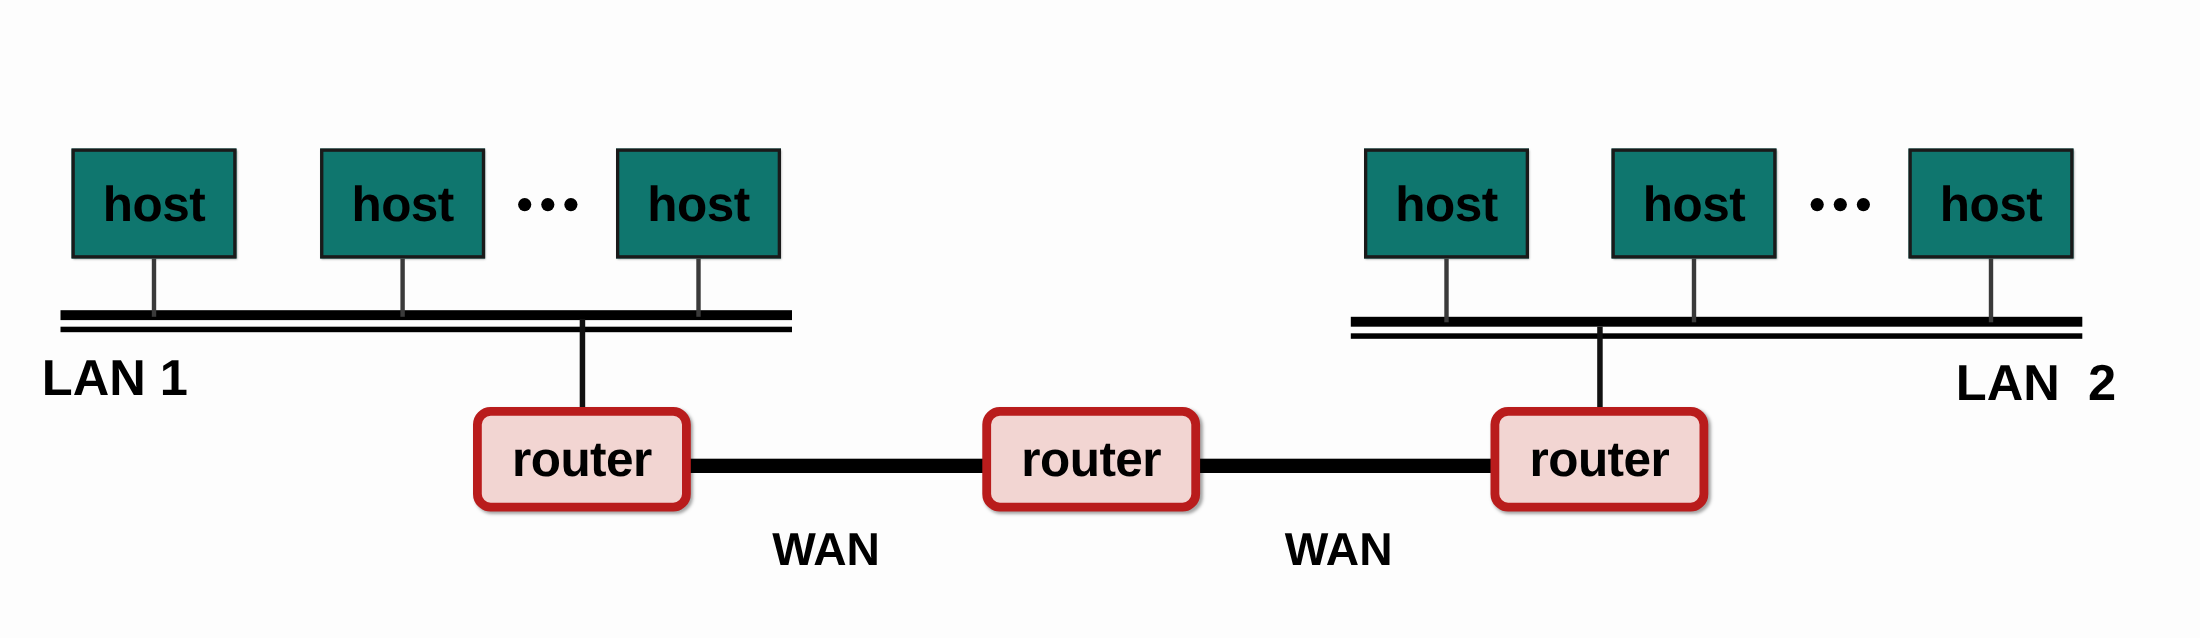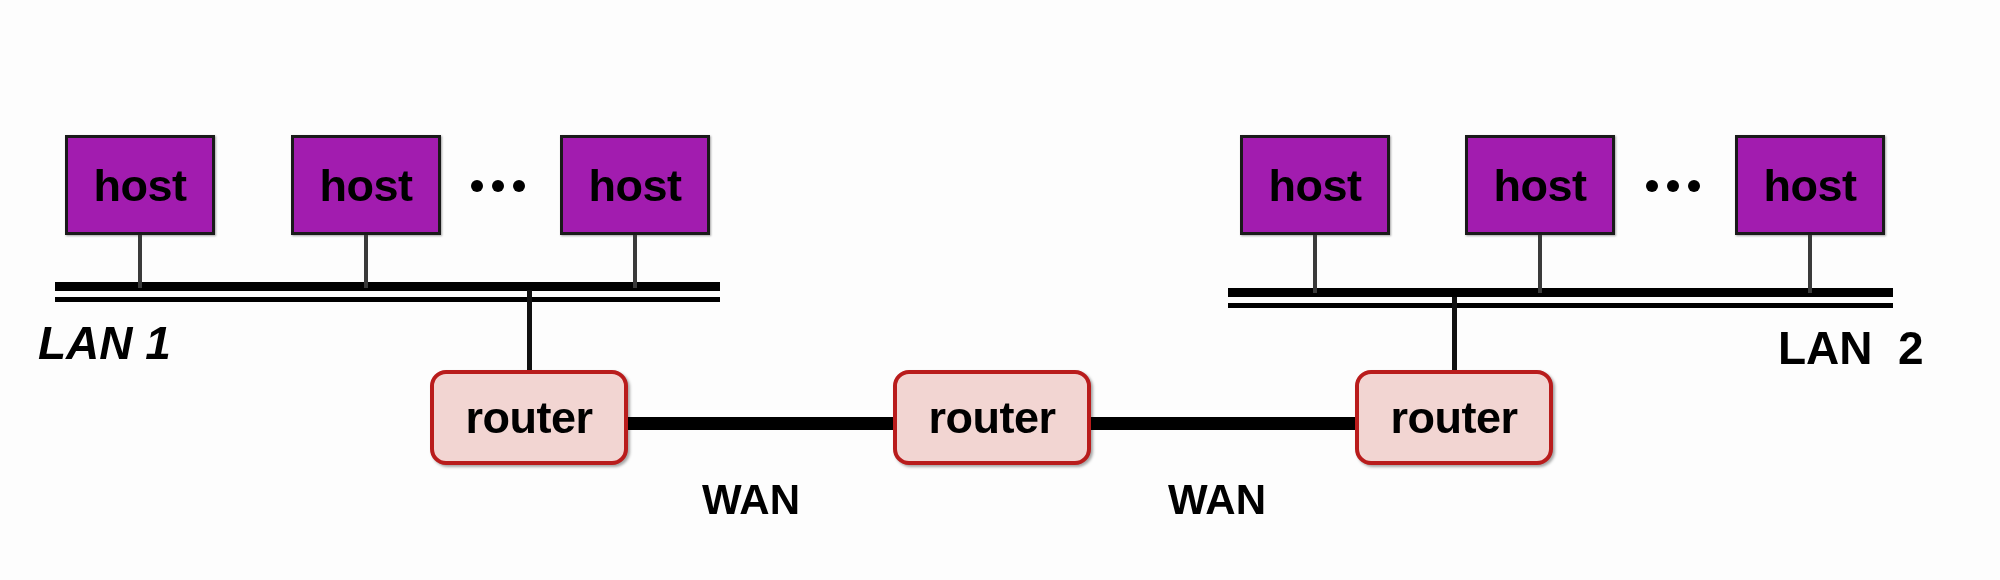--- a/index.html
+++ b/index.html
@@ -15,41 +15,41 @@
     width: 2000px;
     height: 580px;
     background: #fdfdfd;
     overflow: hidden;
   }
 
   
   .host-box {
     position: absolute;
     box-sizing: border-box;
-    background: #a21caf;
+    background: #0f766e;
     border: 3px solid #1a1a1a;
     display: flex;
     align-items: center;
     justify-content: center;
     box-shadow: 1px 1px 2px rgba(0,0,0,0.35);
   }
   .host-box .label {
     font-size: 45px;
     font-weight: bold;
     color: #000000;
     letter-spacing: -0.5px;
     line-height: 1;
   }
 
   
   .router-box {
     position: absolute;
     box-sizing: border-box;
     background: #f2d5d2;
-    border: 4px solid #b91c1c;
+    border: 8px solid #b91c1c;
     border-radius: 16px;
     display: flex;
     align-items: center;
     justify-content: center;
     box-shadow: 2px 2px 3px rgba(0,0,0,0.35);
     z-index: 6;
   }
   .router-box .label {
     font-size: 45px;
     font-weight: bold;
@@ -158,21 +158,21 @@
 
   <div class="stem" style="left:138px; top:235px; height:53px;"></div>
   <div class="stem" style="left:364px; top:235px; height:53px;"></div>
   <div class="stem" style="left:633px; top:235px; height:53px;"></div>
 
   <div class="lan-bus" style="left:55px; top:282px; width:665px;">
     <span class="bar-thick"></span>
     <span class="bar-thin"></span>
   </div>
 
-  <div class="lan-label" style="left:38px; top:320px;font-style:italic;">LAN 1</div>
+  <div class="lan-label" style="left:38px; top:320px;">LAN 1</div>
 
   <div class="stem-router" style="left:527px; top:290px; height:83px;"></div>
 
   <div class="wan-link" style="left:600px; top:417px; width:305px;"></div>
   <div class="wan-label" style="left:702px; top:445px;">WAN</div>
 
   <div class="wan-link" style="left:1075px; top:417px; width:290px;"></div>
   <div class="wan-label" style="left:1168px; top:445px;">WAN</div>
 
   <div class="router-box" style="left:430px; top:370px; width:198px; height:95px;">

